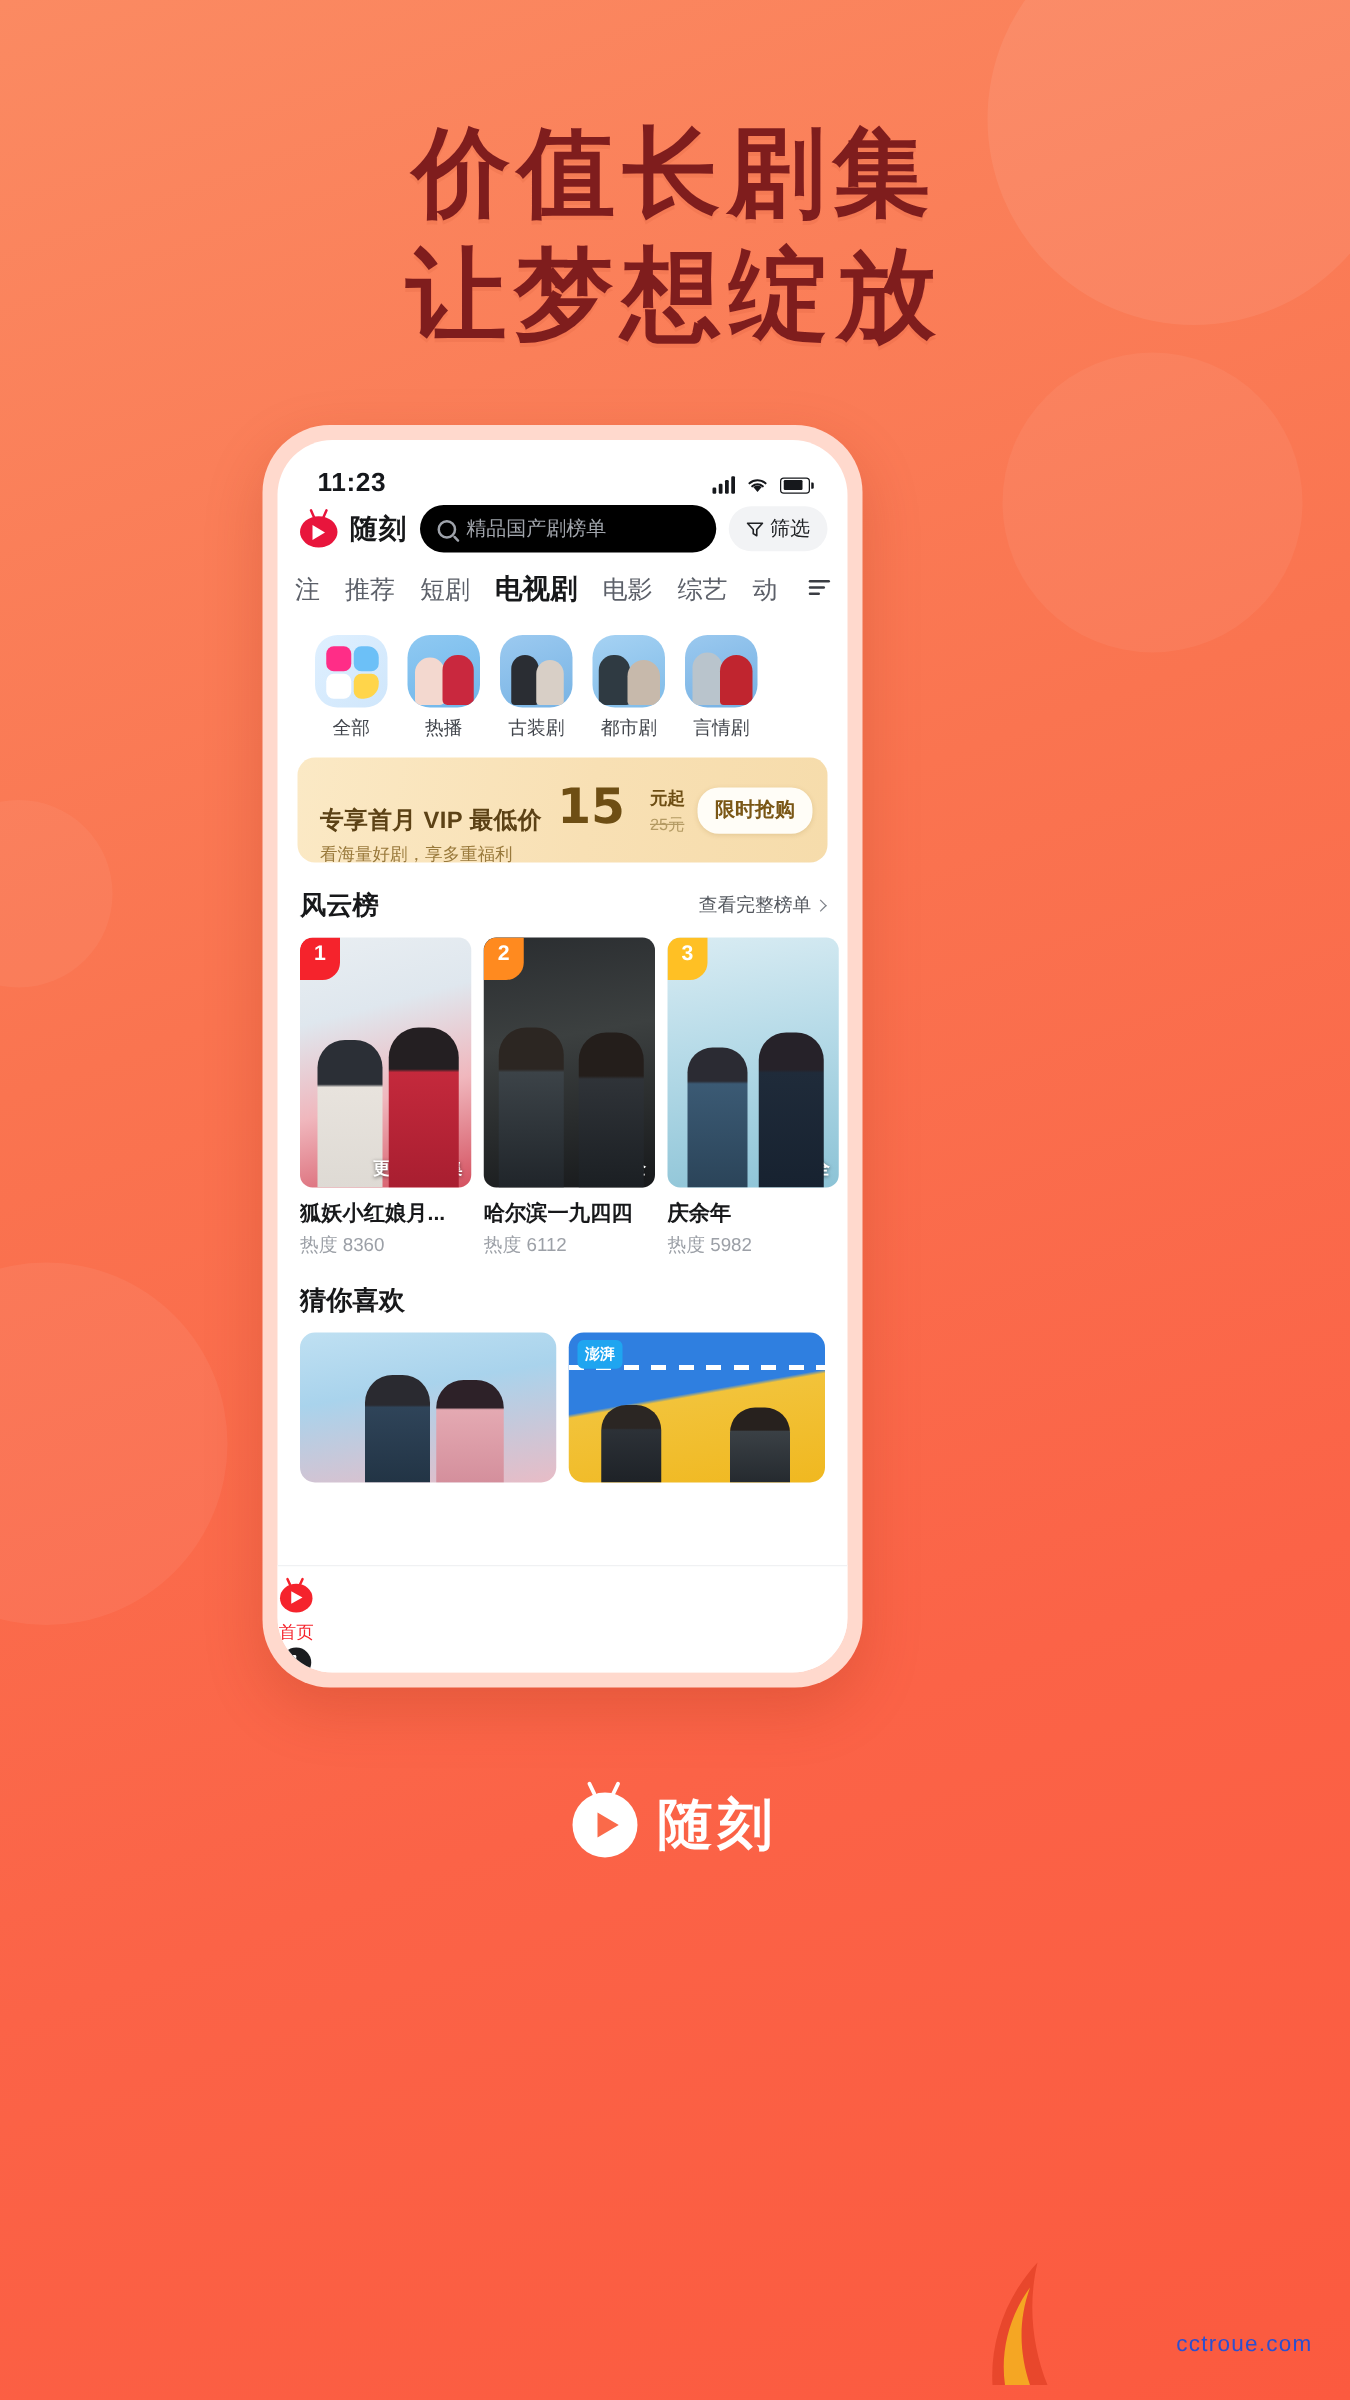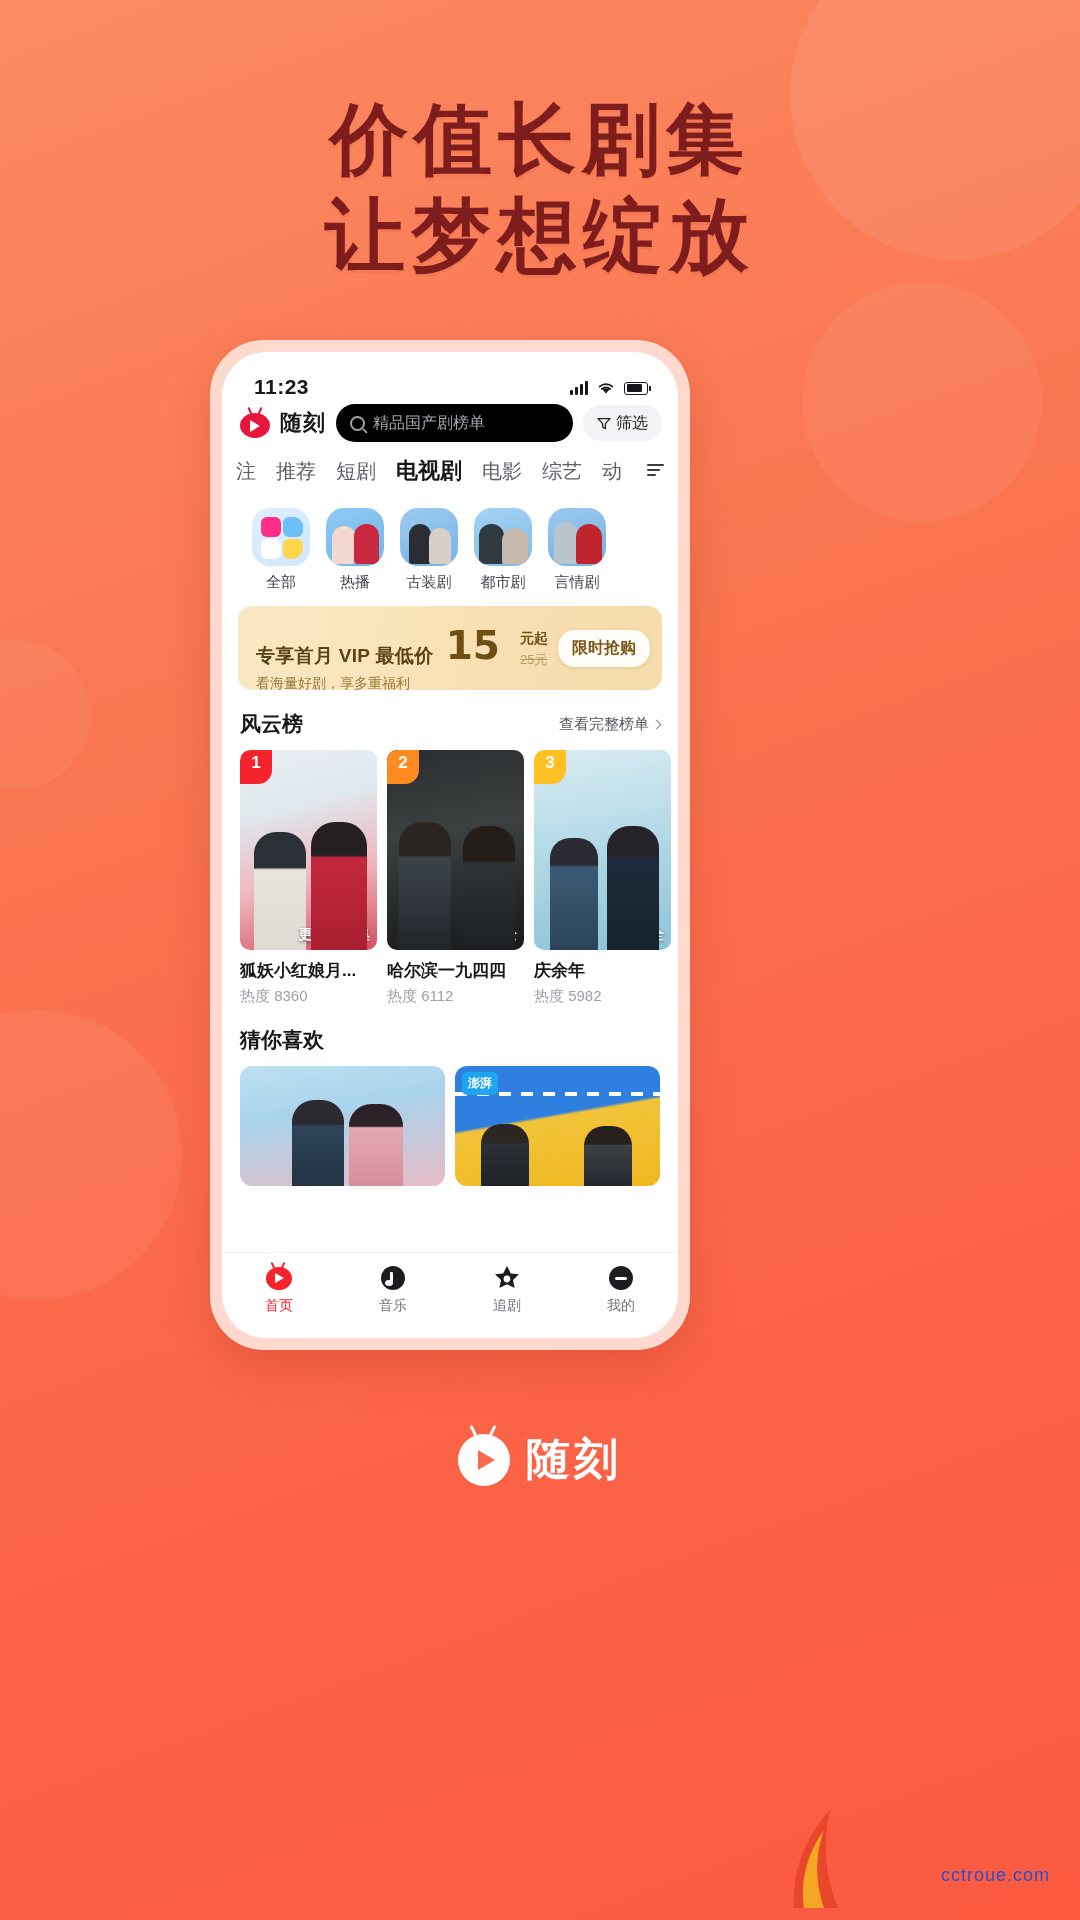--- a/index.html
+++ b/index.html
@@ -197,21 +197,21 @@
   .g2::before { content:""; position:absolute; left:26px; bottom:0; width:48px; height:62px; background:linear-gradient(180deg,#2b2623 0%,#2b2623 30%,#2c3137 32%,#1e2227 100%); border-radius:20px 20px 0 0;}
   .g2::after { content:""; position:absolute; right:28px; bottom:0; width:48px; height:60px; background:linear-gradient(180deg,#27211e 0%,#27211e 30%,#3a4045 32%,#252a2f 100%); border-radius:20px 20px 0 0;}
   .g2-tag { position:absolute; left:7px; top:6px; background:#1fa5f0; color:#fff; font-size:12px; font-weight:bold; padding:3px 6px; border-radius:5px; z-index:3;}
   .dashes { position:absolute; left:0; right:0; top:26px; height:4px; z-index:2;
     background:repeating-linear-gradient(90deg,#fff 0 12px, transparent 12px 22px); }
 
   
   .bnav {
     position:absolute; left:0; right:0; bottom:0; height:86px;
     background:#fff; border-top:1px solid #f0f1f3;
-    display:flex; align-items:flex-start; padding-top:10px;
+    display:flex; align-items:flex-start; padding-top:10px;flex-direction:column;
   }
   .bitem { flex:1; text-align:center; }
   .bicon { width:30px; height:30px; margin:0 auto 4px auto; position:relative; }
   .blab { font-size:14px; color:#70747b; }
   .bitem.active .blab { color:#f5232c; }
   .bi-home .ball { position:absolute; left:2px; top:4px; width:26px; height:23px; background:#f5232c; border-radius:50%; }
   .bi-home .ball::after { content:""; position:absolute; left:9px; top:6px; border-left:9px solid #fff; border-top:5.5px solid transparent; border-bottom:5.5px solid transparent;}
   .bi-home .ant { position:absolute; width:2px; height:7px; background:#f5232c; top:-1px; border-radius:1px;}
   .bi-home .ant.l{left:8px;transform:rotate(-25deg)} .bi-home .ant.r{left:18px;transform:rotate(25deg)}
   .bi-music .ball { position:absolute; left:3px; top:3px; width:24px; height:24px; background:#1b1d20; border-radius:50%;}

